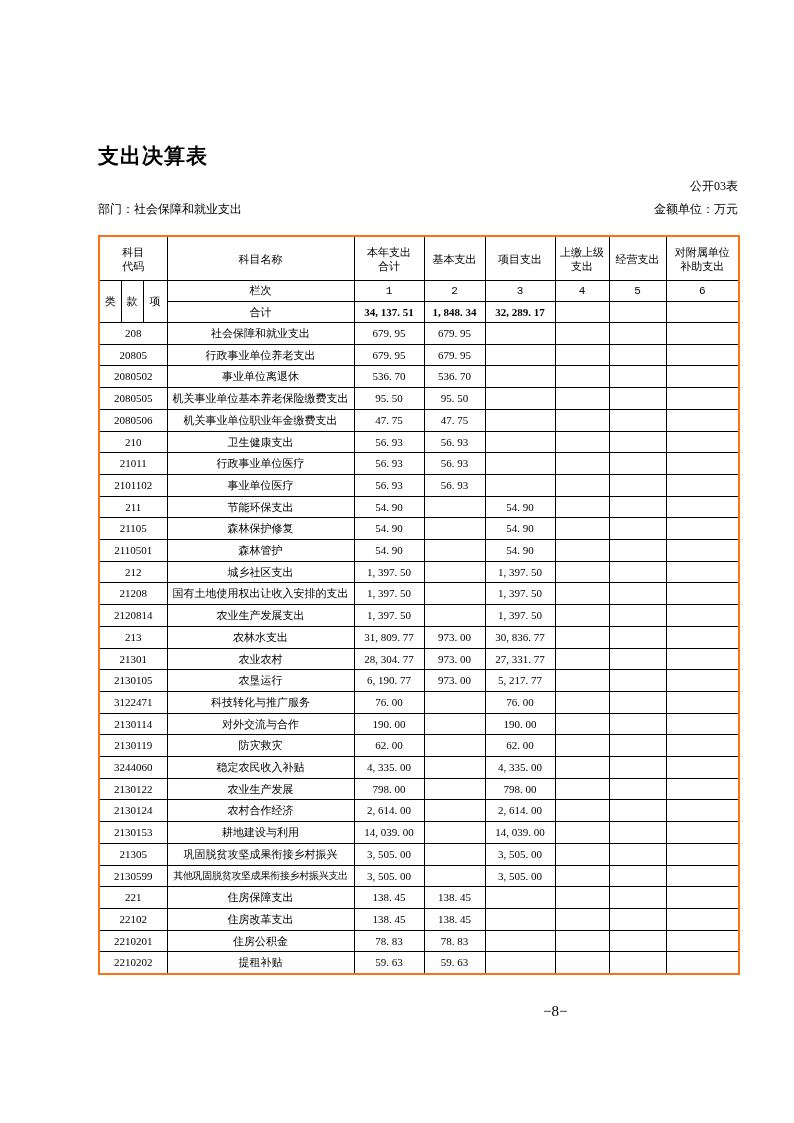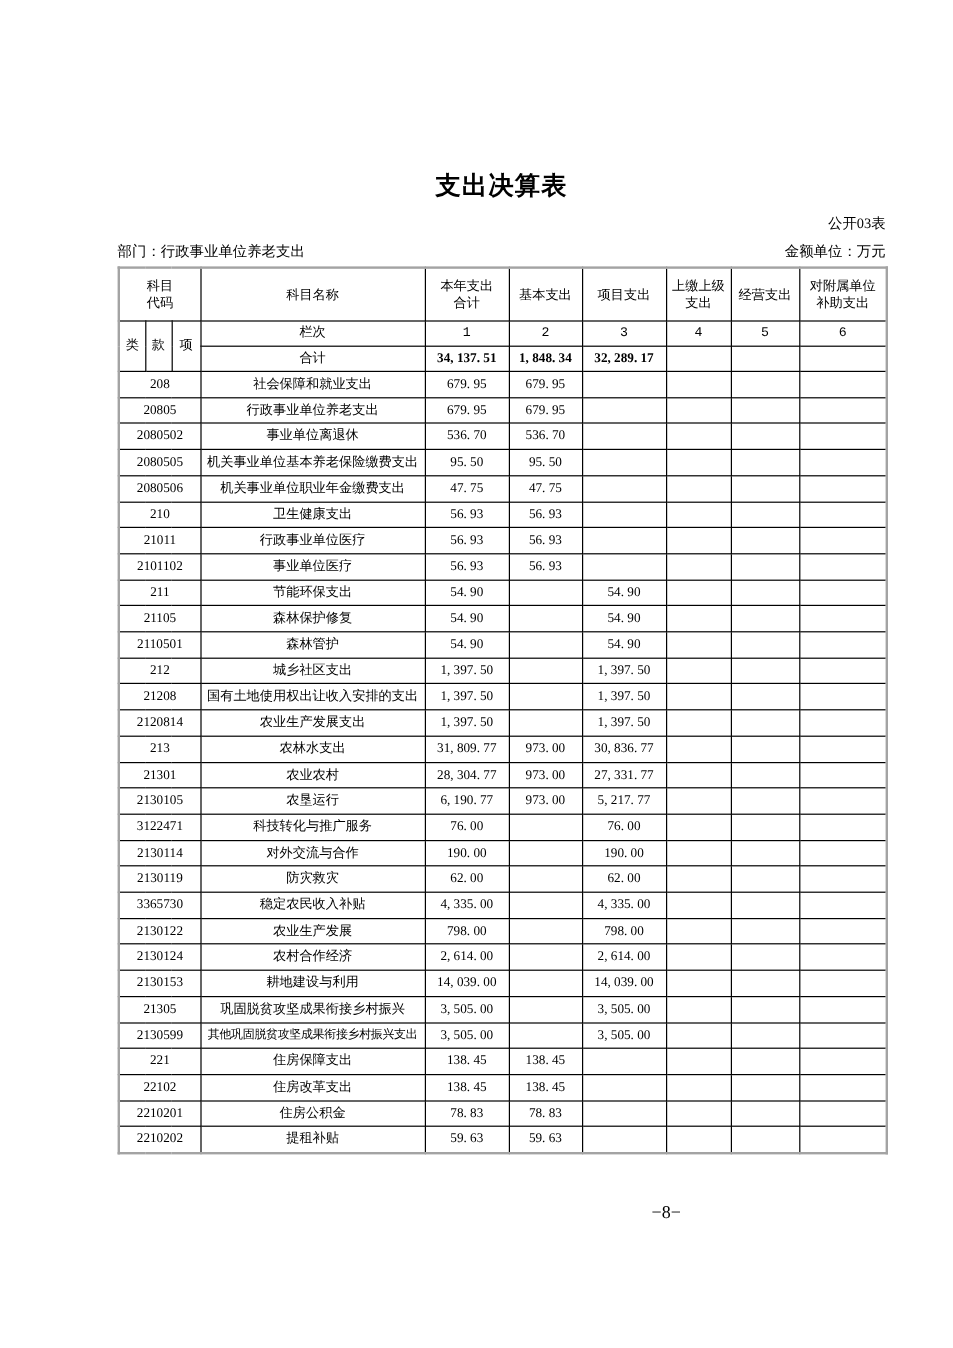--- a/index.html
+++ b/index.html
@@ -7,36 +7,35 @@
     width: 794px; height: 1123px;
     background: #ffffff;
     color: #000;
     font-family: "Liberation Serif", "DejaVu Serif", serif;
   }
   .page { position: relative; width: 794px; height: 1123px; overflow: hidden; }
   .sheet { position: absolute; left: 98px; top: 0; width: 640px; }
 
   .title {
     margin: 144px 0 0 0;
-    text-align: center;
     font-family: "Liberation Sans", "DejaVu Sans", sans-serif;
     font-weight: bold;
     font-size: 21px;
     line-height: 24px;
     letter-spacing: 1px;
   }
   .pub-label { text-align: right; font-size: 12px; line-height: 15px; margin-top: 11px; }
   .meta-row  { display: flex; justify-content: space-between; font-size: 12px; line-height: 15px; margin-top: 8px; }
 
   table.fin {
-    margin-top: 5px;
+    margin-top: 18px;
     width: 640px;
     border-collapse: collapse;
     table-layout: fixed;
-    border: 2px solid #a3a3a3;
+    border: 2px solid #f97316;
   }
   table.fin th, table.fin td {
     border: 1px solid #000;
     font-weight: normal;
     font-size: 11px;
     padding: 0;
     overflow: hidden;
     vertical-align: middle;
     text-align: center;
   }
@@ -62,21 +61,21 @@
 <body>
 
 <div class="page">
   <div class="sheet">
 
     <h1 class="title">支出决算表</h1>
 
     <div class="pub-label">公开03表</div>
 
     <div class="meta-row">
-      <span>部门：行政事业单位养老支出</span>
+      <span>部门：社会保障和就业支出</span>
       <span>金额单位：万元</span>
     </div>
 
     <table class="fin">
       <colgroup>
         <col style="width:22px">
           <col style="width:22px">
           <col style="width:24px">
         <col style="width:187px">
         <col style="width:70px">
@@ -318,21 +317,21 @@
             <td class="code" colspan="3">2130119</td>
             <td class="name">防灾救灾</td>
             <td class="num">62. 00</td>
             <td class="num"></td>
             <td class="num">62. 00</td>
             <td class="num"></td>
             <td class="num"></td>
             <td class="num"></td>
           </tr>
           <tr class="data">
-            <td class="code" colspan="3">3365730</td>
+            <td class="code" colspan="3">3244060</td>
             <td class="name">稳定农民收入补贴</td>
             <td class="num">4, 335. 00</td>
             <td class="num"></td>
             <td class="num">4, 335. 00</td>
             <td class="num"></td>
             <td class="num"></td>
             <td class="num"></td>
           </tr>
           <tr class="data">
             <td class="code" colspan="3">2130122</td>

